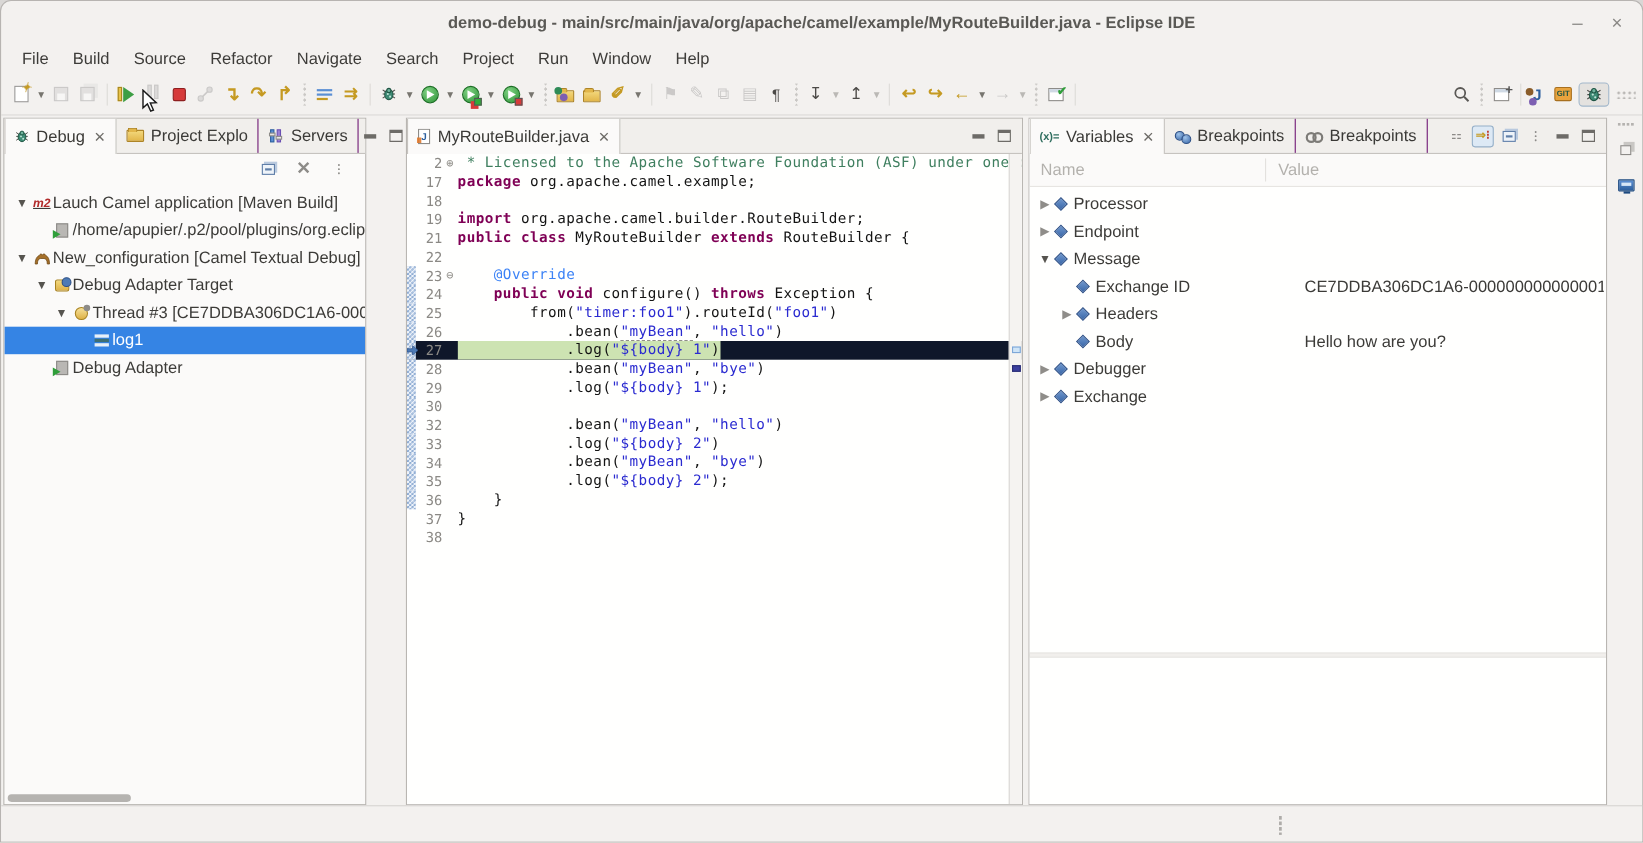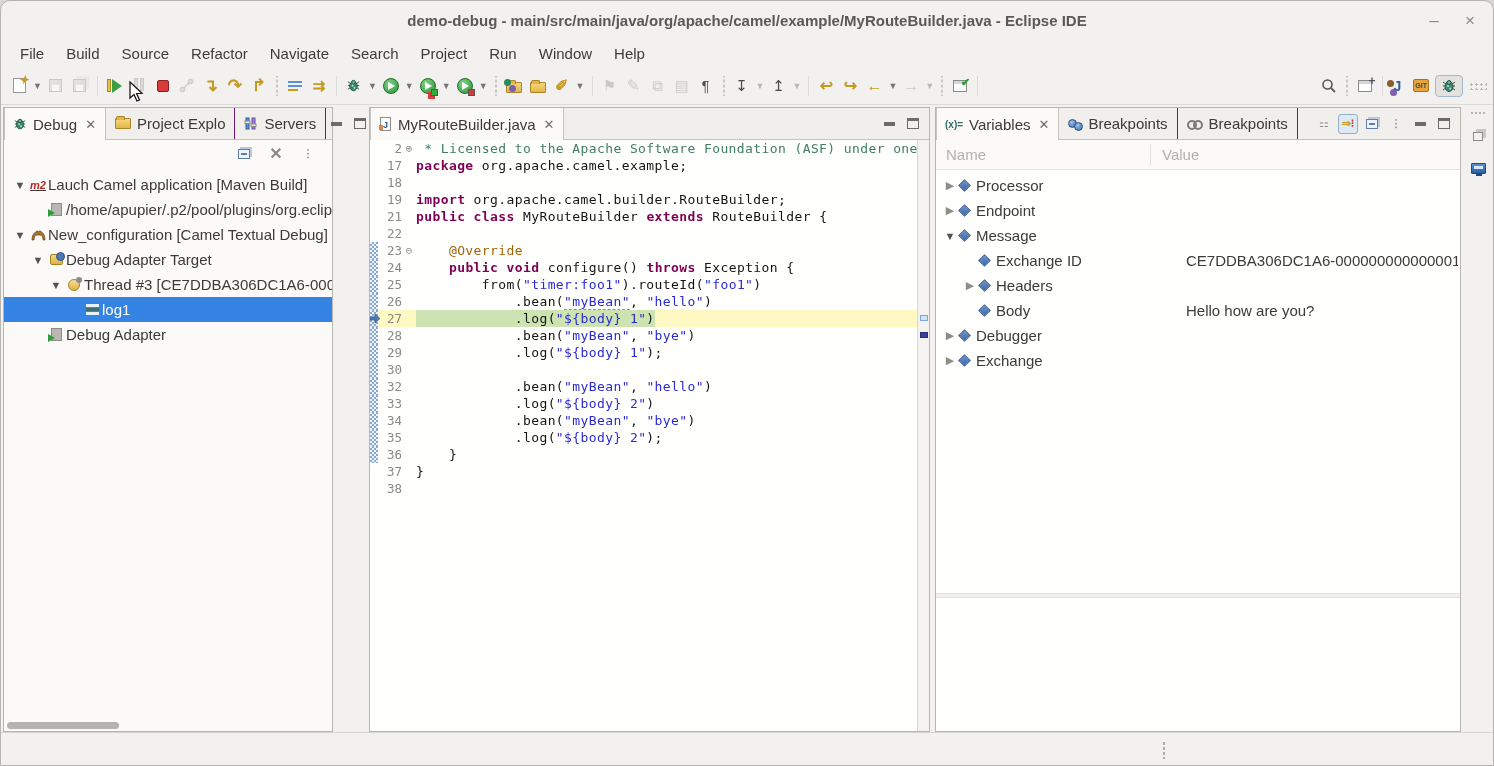--- a/index.html
+++ b/index.html
@@ -128,28 +128,28 @@
   .cl { height:17px; display:flex; align-items:center; white-space:pre; position:relative; }
   .rng { width:8px; height:17px; flex:none; position:relative; }
   .cl.inrange .rng { background-image:
       linear-gradient(45deg,#89a8d0 25%,transparent 25%,transparent 75%,#89a8d0 75%),
       linear-gradient(45deg,#89a8d0 25%,#eef3fa 25%,#eef3fa 75%,#89a8d0 75%);
       background-size:4px 4px; background-position:0 0,2px 2px; }
   .ln { width:24px; text-align:right; color:#8b8985; flex:none; font-size:12.5px; letter-spacing:0; }
   .fold { width:14px; text-align:center; color:#96948f; font-size:11px; flex:none; letter-spacing:0; }
   .ctext { flex:1; height:17px; line-height:17px; overflow:hidden; }
   .ctext .inner { display:inline-block; height:17px; }
-  .cl.cur { background:#fef9c3; }
+  .cl.cur { background:#0f172a; }
   .cl.cur .inner { background:#cde3b2; }
   .tok-k { color:#7f0055; font-weight:bold; }
   .tok-p { color:#141414; }
   .tok-s { color:#2a2ad0; }
   .tok-su { color:#2a2ad0; border-bottom:1px dashed #8f8d89; }
   .tok-c { color:#3f7f5f; }
-  .tok-a { color:#a16207; }
+  .tok-a { color:#3b82f6; }
   .ip-arrow { position:absolute; left:0px; top:4px; z-index:5; }
   .oruler { position:absolute; right:0; top:0; bottom:0; width:12px; background:#f5f3f1; border-left:1px solid #dad8d5; }
   .omark { position:absolute; left:2px; width:8px; height:6px; }
   .omark.occ { background:#cfe4f7; border:1px solid #7ea7d8; }
   .omark.dbg { background:#3b3f9e; border:1px solid #2a2d73; }
 
   
   .cols { height:30px; display:flex; align-items:center; background:#fbfaf9; border-bottom:1px solid #e7e5e2; flex:none; font-size:15px; color:#b3b1ad; position:relative; }
   .col-name { padding-left:10px; width:214px; }
   .col-div { position:absolute; left:214px; top:4px; bottom:4px; width:1px; background:#e3e1de; }

